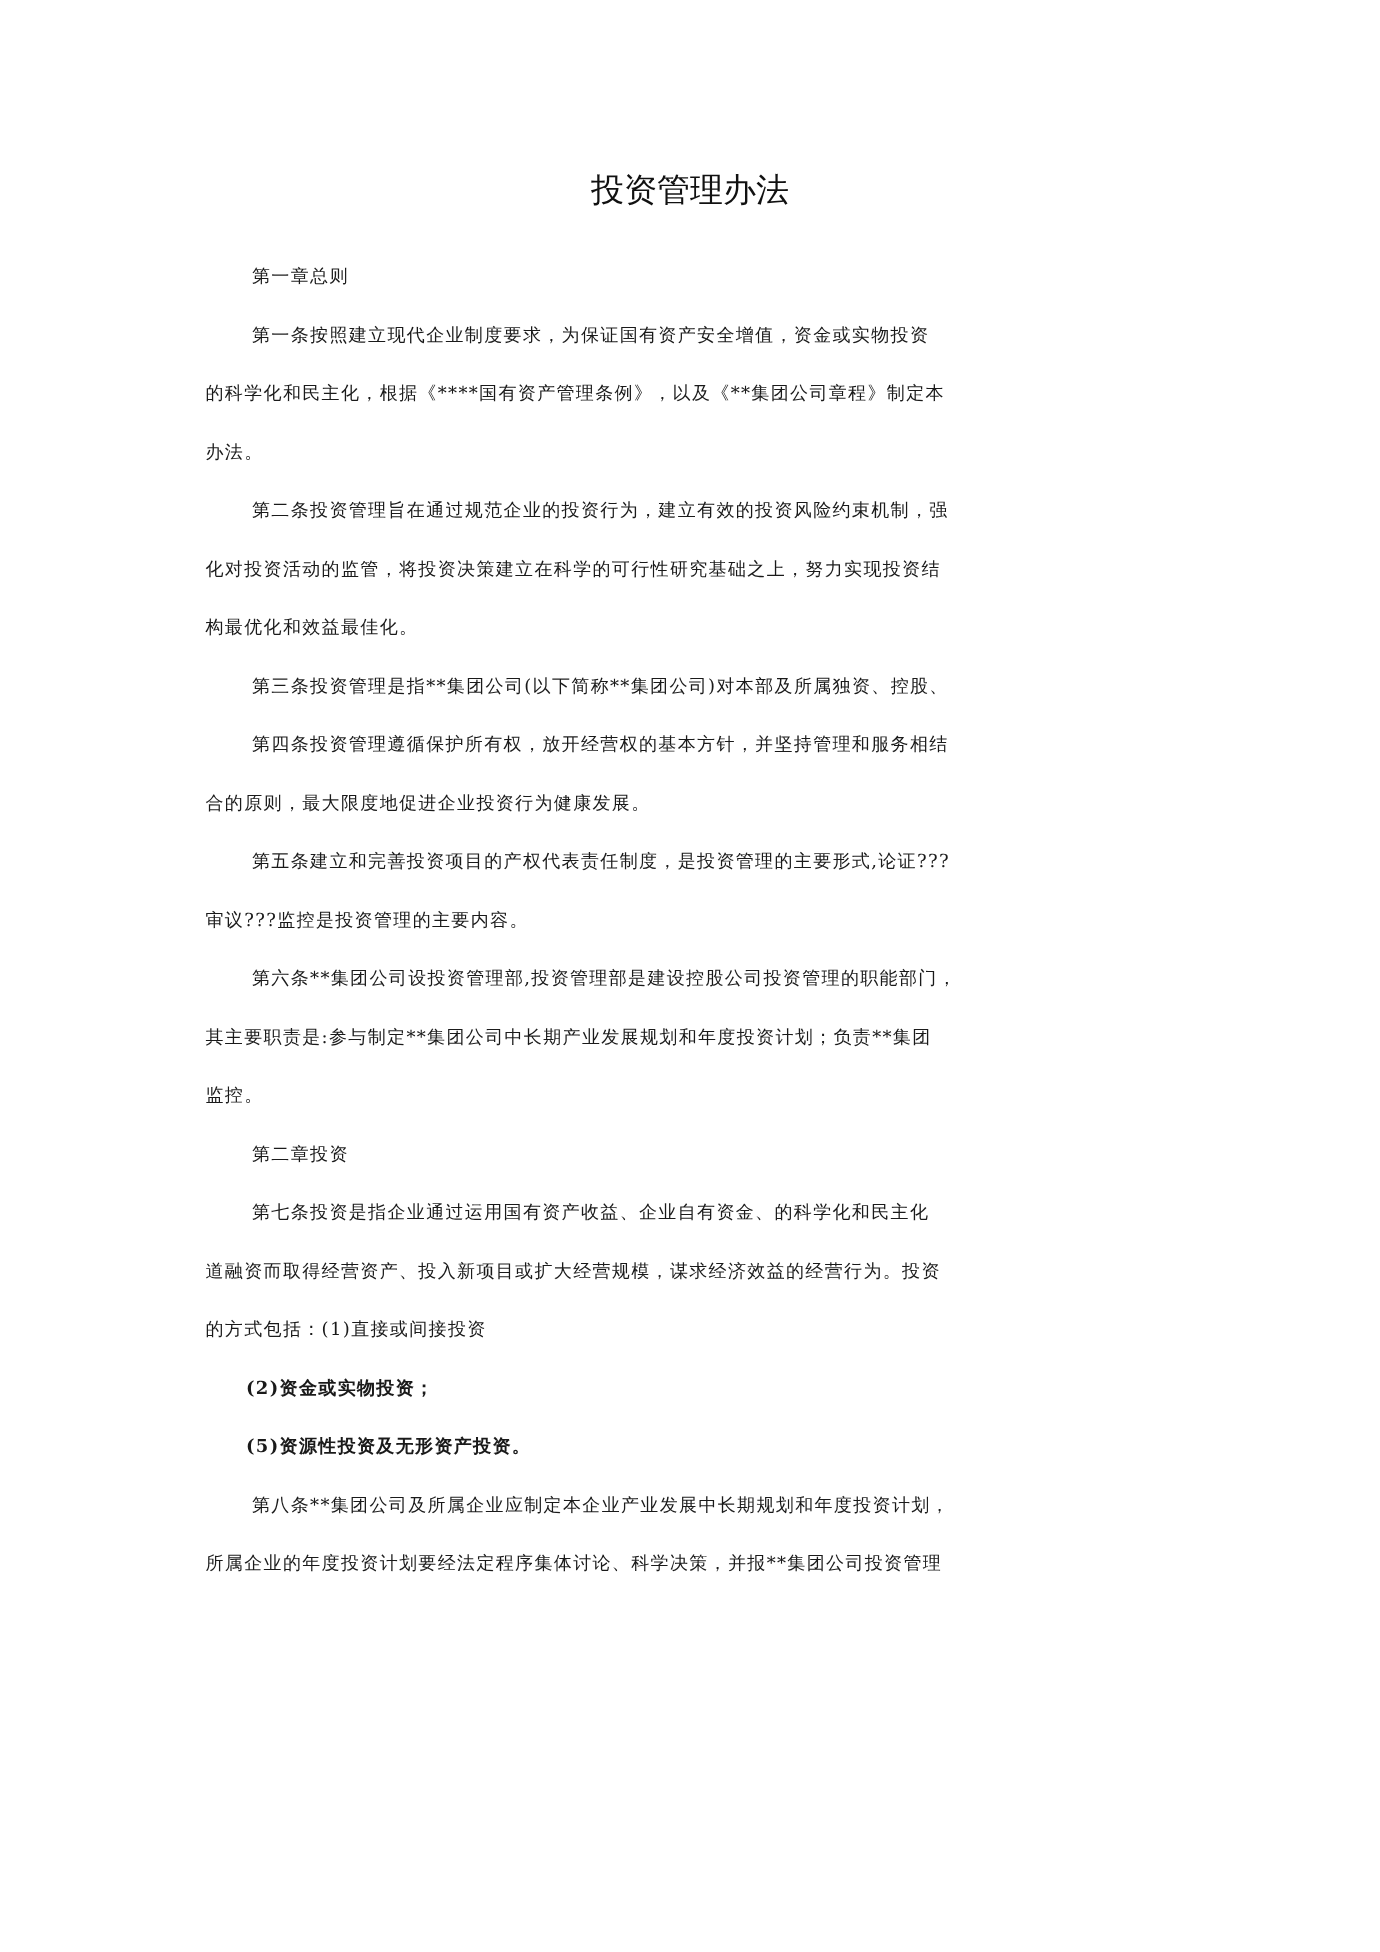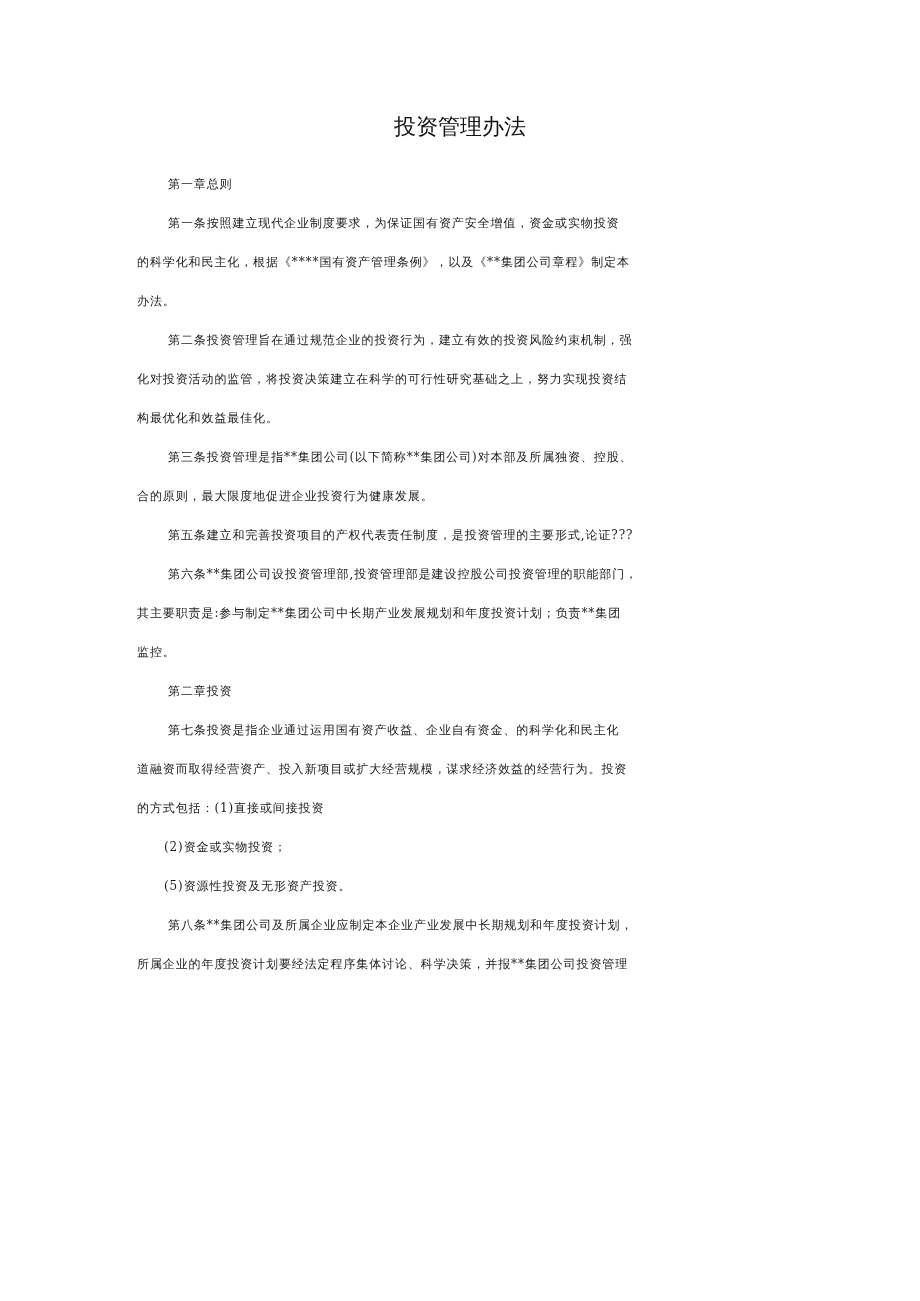--- a/index.html
+++ b/index.html
@@ -5,38 +5,40 @@
     html, body { margin: 0; padding: 0; background: #ffffff; }
     body { width: 920px; height: 1301px; position: relative; overflow: hidden;
            font-family: "DejaVu Serif", "Liberation Serif", serif; color: #1a1a1a; }
     .page { position: absolute; left: 0; top: 0; width: 920px; height: 1301px; background: #fff; }
     .title { position: absolute; top: 112px; left: 0; width: 920px; text-align: center;
              font-size: 22px; letter-spacing: 0px; color: #111; }
     .body { position: absolute; left: 137px; top: 171px; width: 650px; }
     .line { height: 39px; line-height: 26px; font-size: 12px; white-space: nowrap;
             letter-spacing: 0.9px; }
     .ind { padding-left: 31px; }
-    .ind1 { padding-left: 27px; }
+    .ind1 { padding-left: 27px; font-weight: bold; }
   </style>
 </head>
 <body>
 
 <div class="page">
   <div class="title">投资管理办法</div>
   <div class="body">
     <div class="line ind">第一章总则</div>
     <div class="line ind">第一条按照建立现代企业制度要求，为保证国有资产安全增值，资金或实物投资</div>
     <div class="line">的科学化和民主化，根据《****国有资产管理条例》，以及《**集团公司章程》制定本</div>
     <div class="line">办法。</div>
     <div class="line ind">第二条投资管理旨在通过规范企业的投资行为，建立有效的投资风险约束机制，强</div>
     <div class="line">化对投资活动的监管，将投资决策建立在科学的可行性研究基础之上，努力实现投资结</div>
     <div class="line">构最优化和效益最佳化。</div>
     <div class="line ind">第三条投资管理是指**集团公司(以下简称**集团公司)对本部及所属独资、控股、</div>
+    <div class="line ind">第四条投资管理遵循保护所有权，放开经营权的基本方针，并坚持管理和服务相结</div>
     <div class="line">合的原则，最大限度地促进企业投资行为健康发展。</div>
     <div class="line ind">第五条建立和完善投资项目的产权代表责任制度，是投资管理的主要形式,论证???</div>
+    <div class="line">审议???监控是投资管理的主要内容。</div>
     <div class="line ind">第六条**集团公司设投资管理部,投资管理部是建设控股公司投资管理的职能部门，</div>
     <div class="line">其主要职责是:参与制定**集团公司中长期产业发展规划和年度投资计划；负责**集团</div>
     <div class="line">监控。</div>
     <div class="line ind">第二章投资</div>
     <div class="line ind">第七条投资是指企业通过运用国有资产收益、企业自有资金、的科学化和民主化</div>
     <div class="line">道融资而取得经营资产、投入新项目或扩大经营规模，谋求经济效益的经营行为。投资</div>
     <div class="line">的方式包括：(1)直接或间接投资</div>
     <div class="line ind1">(2)资金或实物投资；</div>
     <div class="line ind1">(5)资源性投资及无形资产投资。</div>
     <div class="line ind">第八条**集团公司及所属企业应制定本企业产业发展中长期规划和年度投资计划，</div>

